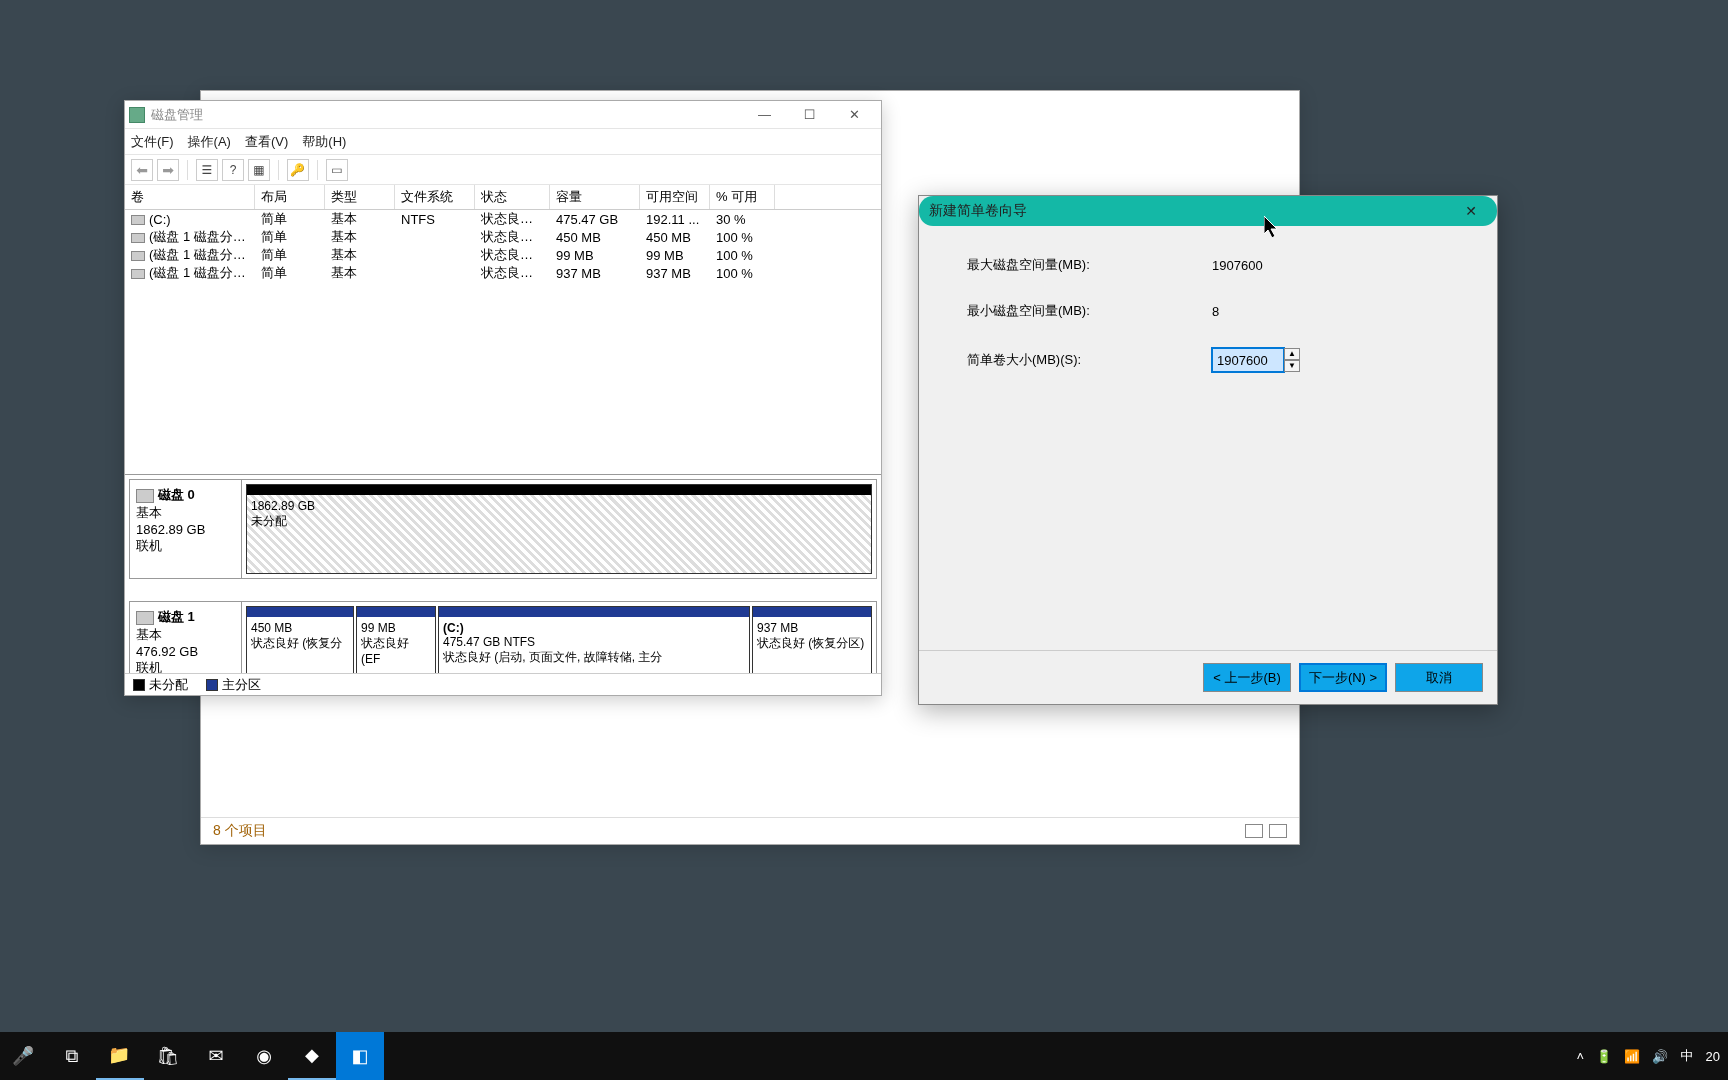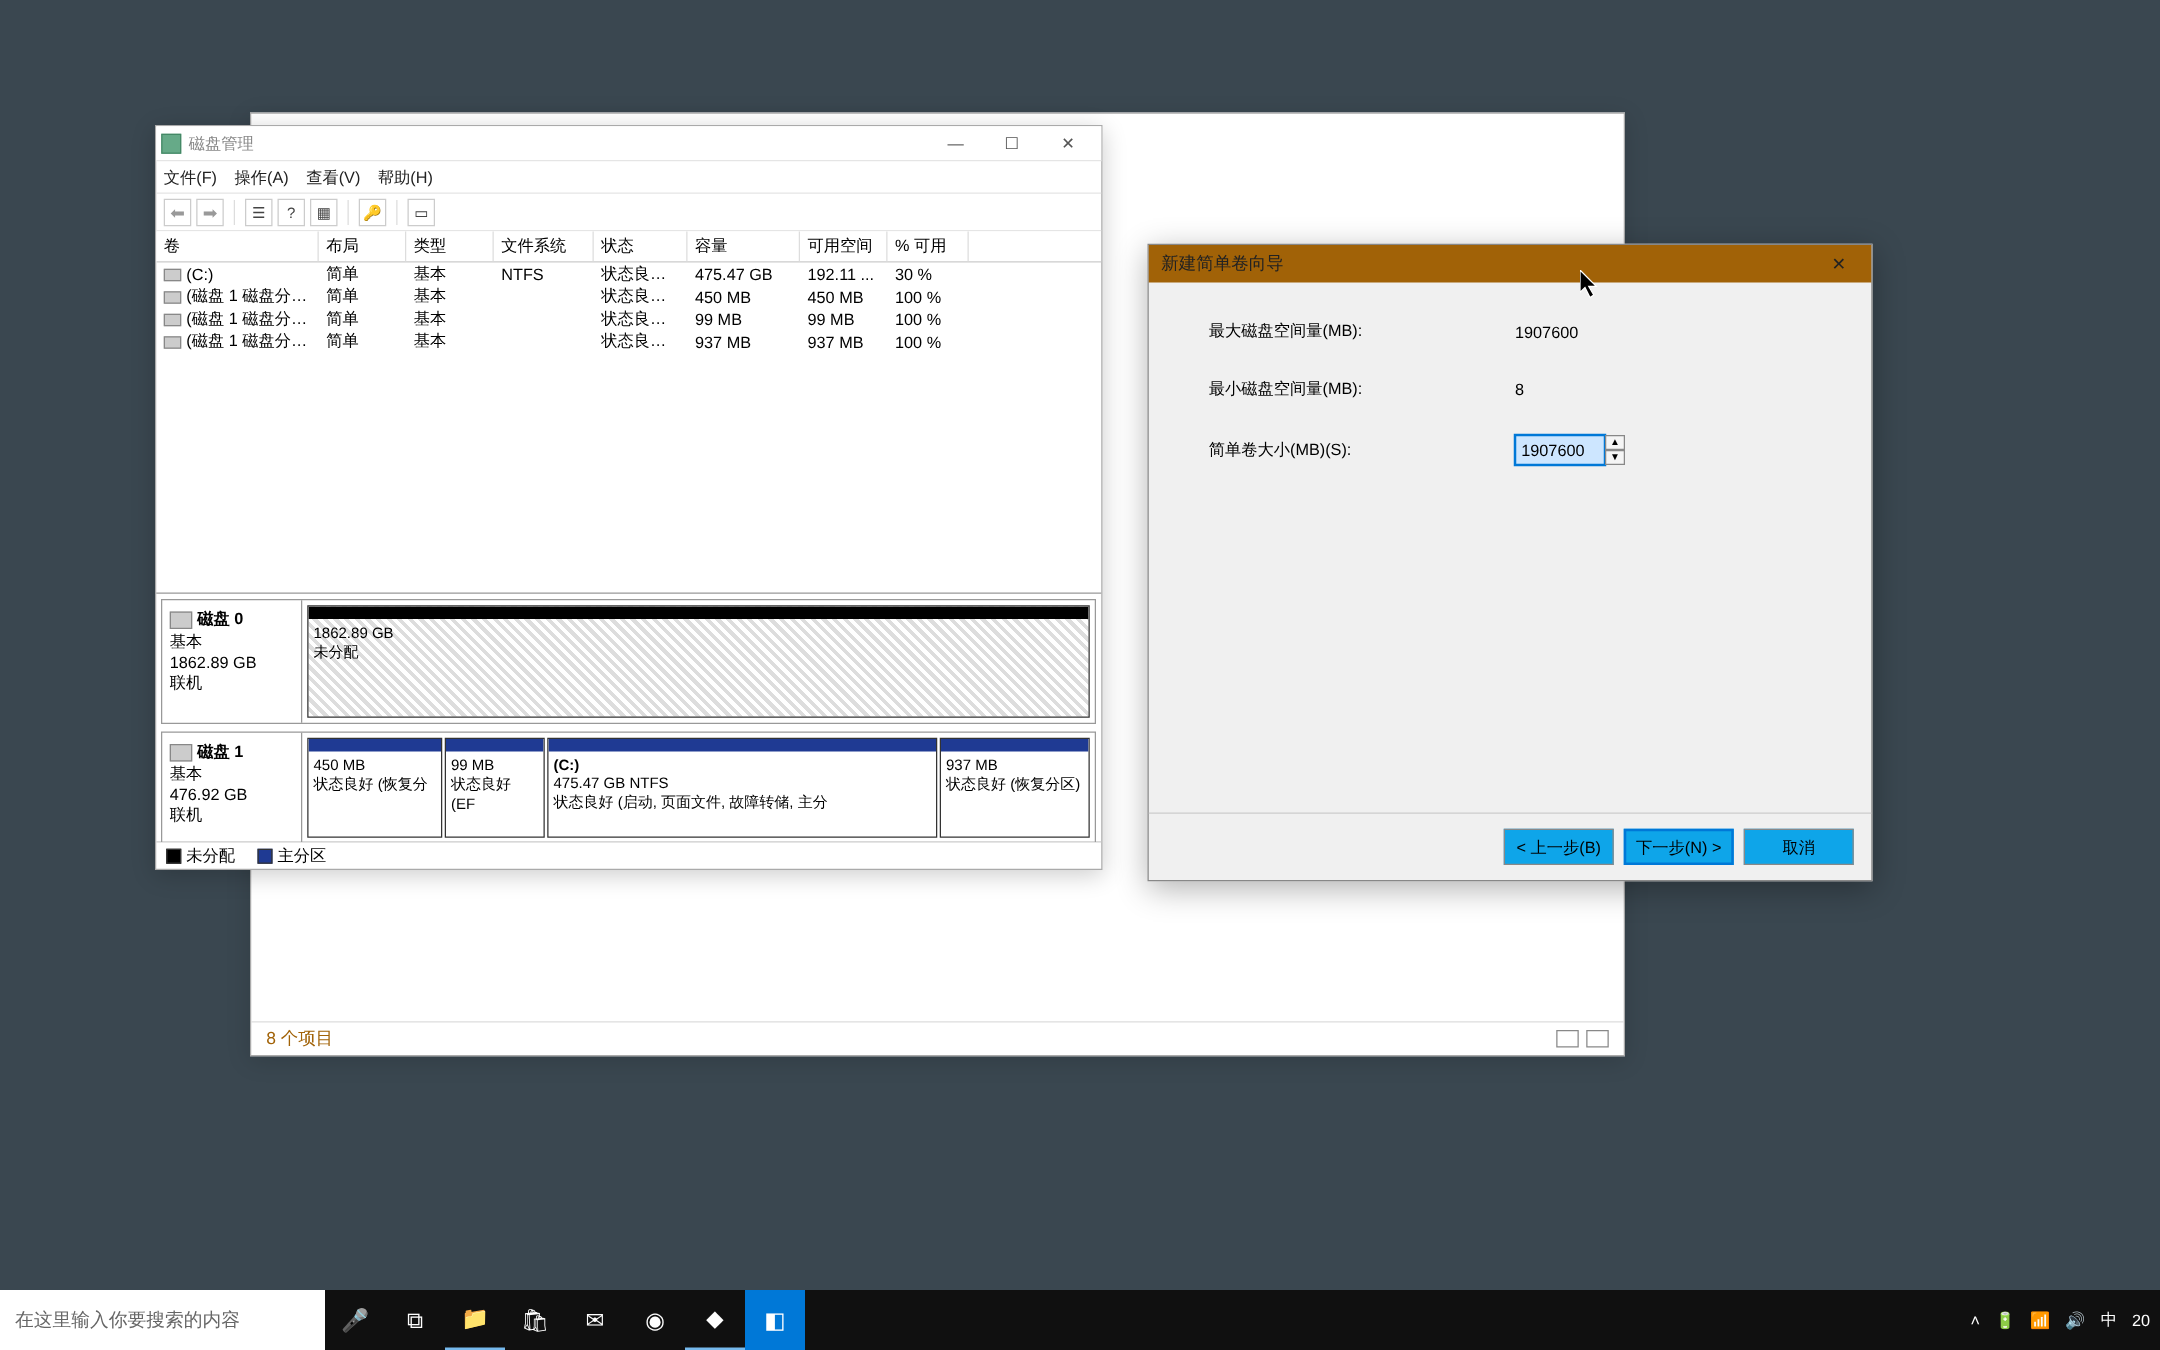--- a/index.html
+++ b/index.html
@@ -28,37 +28,37 @@
   .vol-head div { padding:3px 6px; border-right:1px solid #ddd;}
   .c-vol{width:130px;} .c-lay{width:70px;} .c-type{width:70px;} .c-fs{width:80px;} .c-stat{width:75px;} .c-cap{width:90px;} .c-free{width:70px;} .c-pct{width:65px;}
   .vol-rows { font-size:13px; }
   .vol-row { display:flex; height:18px; align-items:center;}
   .vol-row div { padding:0 6px; white-space:nowrap; overflow:hidden; text-overflow:ellipsis;}
   .vicon{ width:14px; height:10px; background:#ccc; border:1px solid #888; display:inline-block; margin-right:4px; vertical-align:middle;}
   .vol-area { flex:0 0 290px; overflow:auto; border-bottom:1px solid #999;}
 
   
   .gpane { flex:1; overflow:auto; padding:4px;}
-  .diskrow { display:flex; border:1px solid #999; margin-bottom:6px; height:100px;}
+  .diskrow { display:flex; border:1px solid #999; margin-bottom:22px; height:100px;}
   .diskinfo { width:112px; border-right:1px solid #999; padding:6px; font-size:13px;}
   .diskinfo b{font-weight:bold;}
   .dicon{width:18px;height:14px;background:#ccc;border:1px solid #888;display:inline-block;margin-right:4px;vertical-align:middle;}
   .parts { flex:1; display:flex; padding:4px; gap:2px;}
   .part { border:1px solid #333; display:flex; flex-direction:column; font-size:12px; padding:4px; overflow:hidden;}
   .part .bar { height:10px; margin:-4px -4px 4px -4px;}
   .bar-primary{background:#1f3a93;}
   .bar-unalloc{background:#000;}
   .part.unalloc{ background:repeating-linear-gradient(45deg,#fff,#fff 3px,#ddd 3px,#ddd 6px); flex:1;}
   .legend { height:22px; border-top:1px solid #ccc; display:flex; align-items:center; padding:0 8px; font-size:13px; gap:18px;}
   .sw{width:12px;height:12px;display:inline-block;margin-right:4px;vertical-align:middle;border:1px solid #333;}
   .sw-un{background:#000;} .sw-pr{background:#1f3a93;}
 
   
   .wiz { position:absolute; left:918px; top:195px; width:580px; height:510px; background:#f0f0f0; border:1px solid #888; box-shadow:0 6px 24px rgba(0,0,0,.3); display:flex; flex-direction:column;}
-  .wiz-title { height:30px; background:#a16207; display:flex; align-items:center; padding:0 10px; font-size:14px; color:#222;}
+  .wiz-title { height:30px; background:#14b8a6; display:flex; align-items:center; padding:0 10px; font-size:14px; color:#222;border-radius:14px;}
   .wiz-title .spacer{flex:1;}
   .wiz-title .x{width:32px;text-align:center;}
   .wiz-head { padding:10px 32px 14px; background:#f0f0f0; border-bottom:1px solid #ccc;}
   .wiz-head b{font-size:14px; font-weight:bold; display:block;}
   .wiz-head span{font-size:13px; margin-left:18px;}
   .wiz-body { flex:1; padding:30px 48px;}
   .wrow { display:flex; align-items:center; margin-bottom:28px; font-size:13px;}
   .wrow label{width:245px;}
   .spin { display:flex; align-items:stretch;}
   .spin input{ width:72px; height:24px; border:1px solid #0078d7; outline:1px solid #0078d7; background:#cde6ff; font-size:13px; padding:0 4px; text-align:left;}
@@ -264,23 +264,20 @@
   </div>
 </div>
 
 <div class="cursor">
   <svg width="18" height="24">
       <polygon points="0,0 0,18 4,14 8,22 11,20 7,13 13,13" fill="#000" stroke="#fff" stroke-width="1"></polygon>
     </svg>
 </div>
 
 <div class="taskbar">
-  <div class="search">
-    <span>在这里输入你要搜索的内容</span>
-  </div>
   <div class="tico">🎤</div>
   <div class="tico">⧉</div>
   <div class="tico running">📁</div>
   <div class="tico">🛍</div>
   <div class="tico">✉</div>
   <div class="tico">◉</div>
   <div class="tico running">◆</div>
   <div class="tico active">◧</div>
   <div class="tray">
     <span>˄</span>

